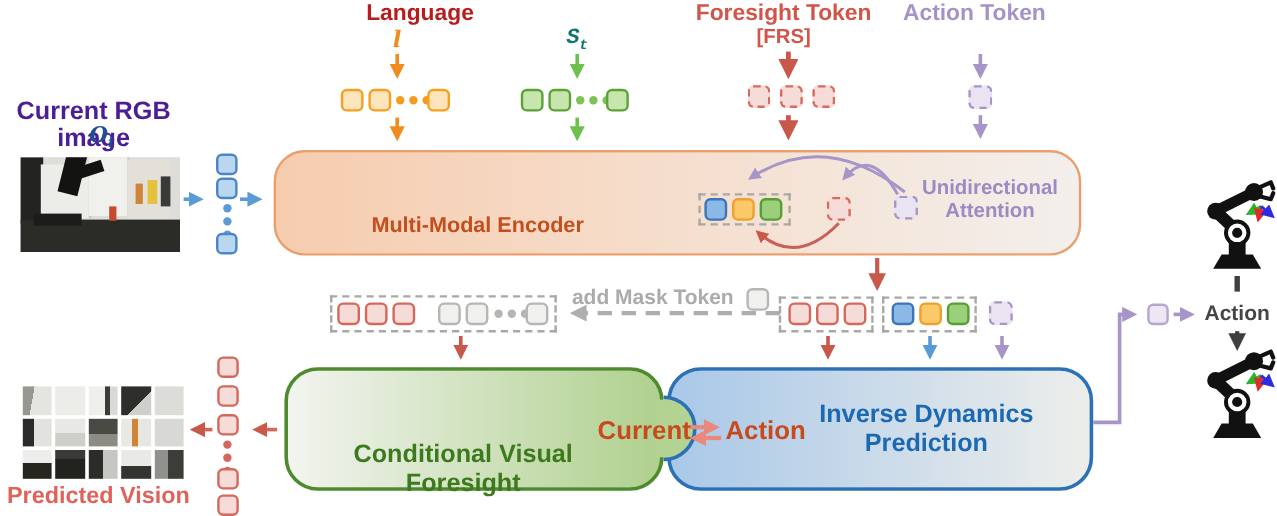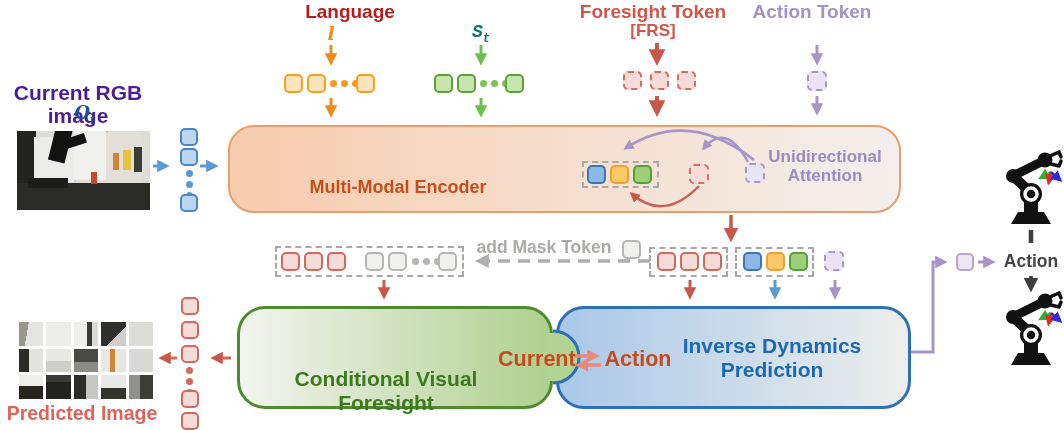--- a/index.html
+++ b/index.html
@@ -289,16 +289,16 @@
   <div class="lbl" style="left:288px;top:158px;width:220px;font-size:18px;color:#C24F1D;margin-top:20px;">Multi-Modal Encoder</div>
   <div class="lbl" style="left:760px;top:147px;width:130px;font-size:17px;line-height:19px;color:#9C8BC2;">Unidirectional Attention</div>
 
   <div class="lbl" style="left:468px;top:238px;width:152px;font-size:17.5px;color:#ABABA9;">add Mask Token</div>
 
   <div class="lbl" style="left:260px;top:340px;width:252px;font-size:21px;line-height:24px;color:#3C7A1D;margin-top:27px;">Conditional Visual Foresight</div>
   <div class="lbl" style="left:646px;top:334px;width:252px;font-size:21px;line-height:24px;color:#1C69B3;">Inverse Dynamics Prediction</div>
   <div class="lbl" style="left:498px;top:348px;width:76px;font-size:21.5px;color:#C8491B;">Current</div>
   <div class="lbl" style="left:600px;top:348px;width:76px;font-size:21.5px;color:#C8491B;">Action</div>
 
-  <div class="lbl" style="left:2px;top:403px;width:160px;font-size:19.5px;color:#DF635B;">Predicted Image</div>
+  <div class="lbl" style="left:2px;top:403px;width:160px;font-size:19.5px;color:#DF635B;">Predicted Vision</div>
   <div class="lbl" style="left:1000px;top:252px;width:62px;font-size:17.5px;color:#454545;">Action</div>
 
 </div>
 
 </body></html>

